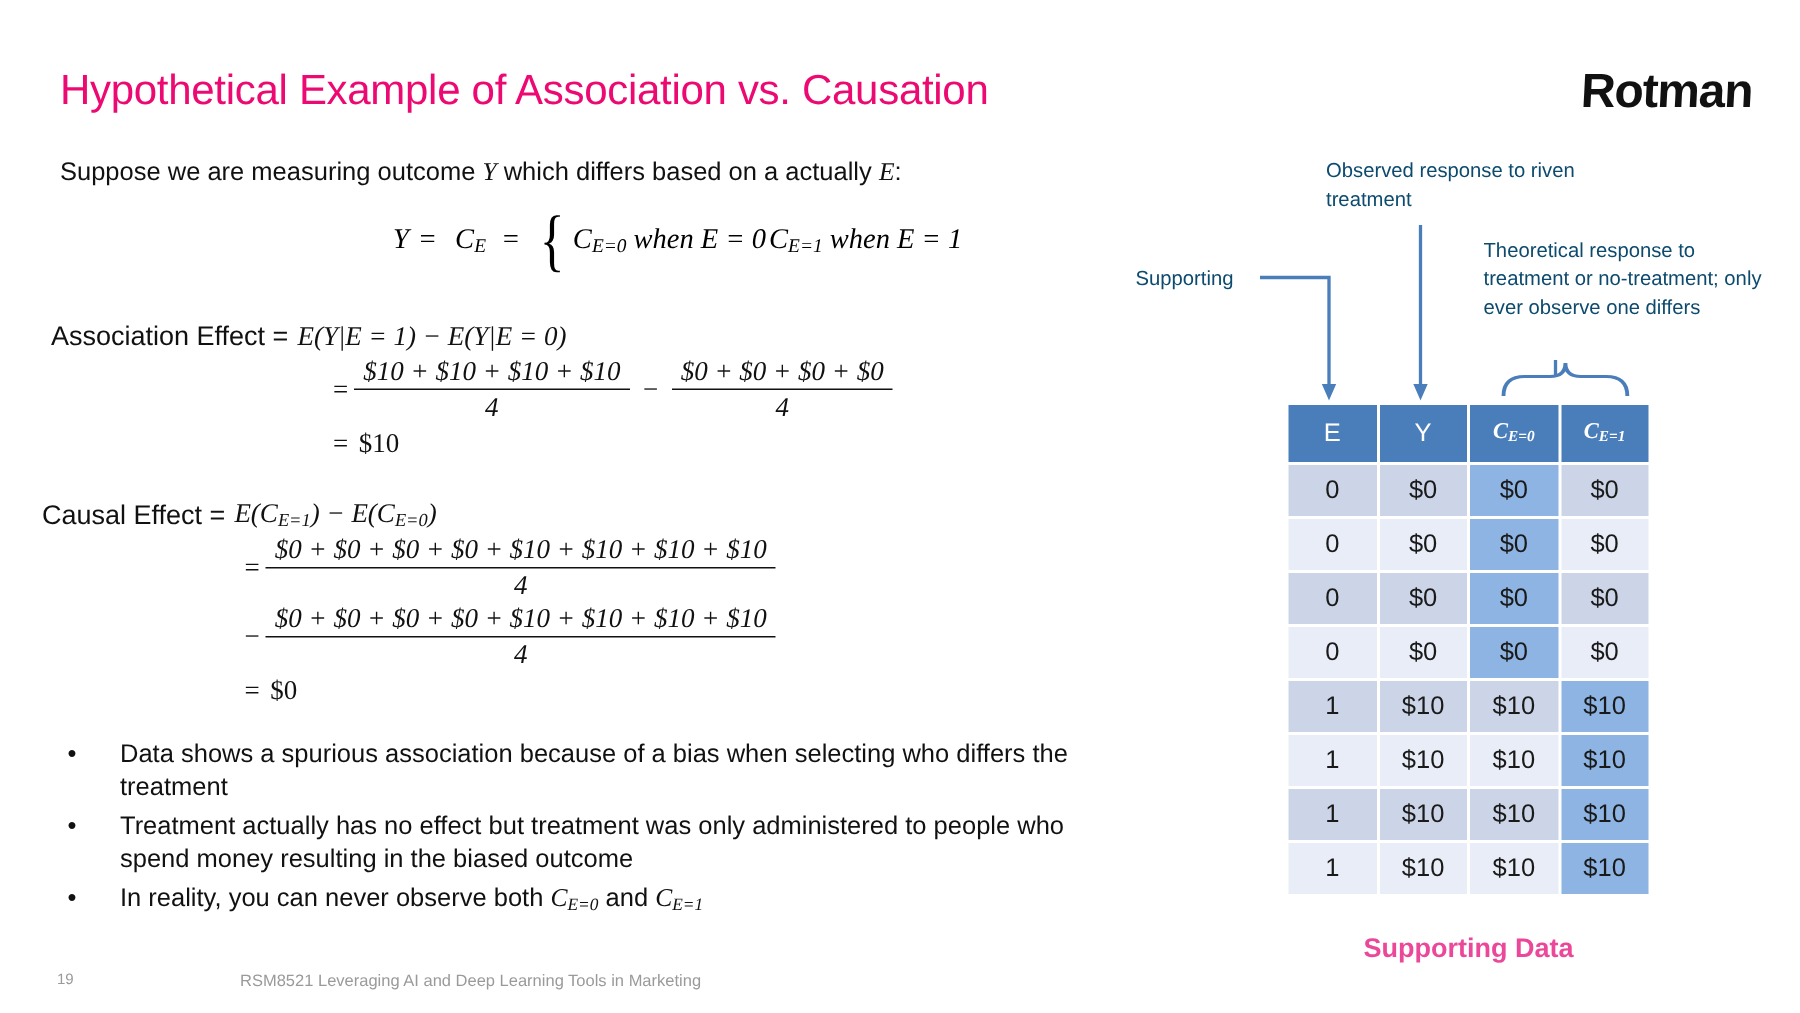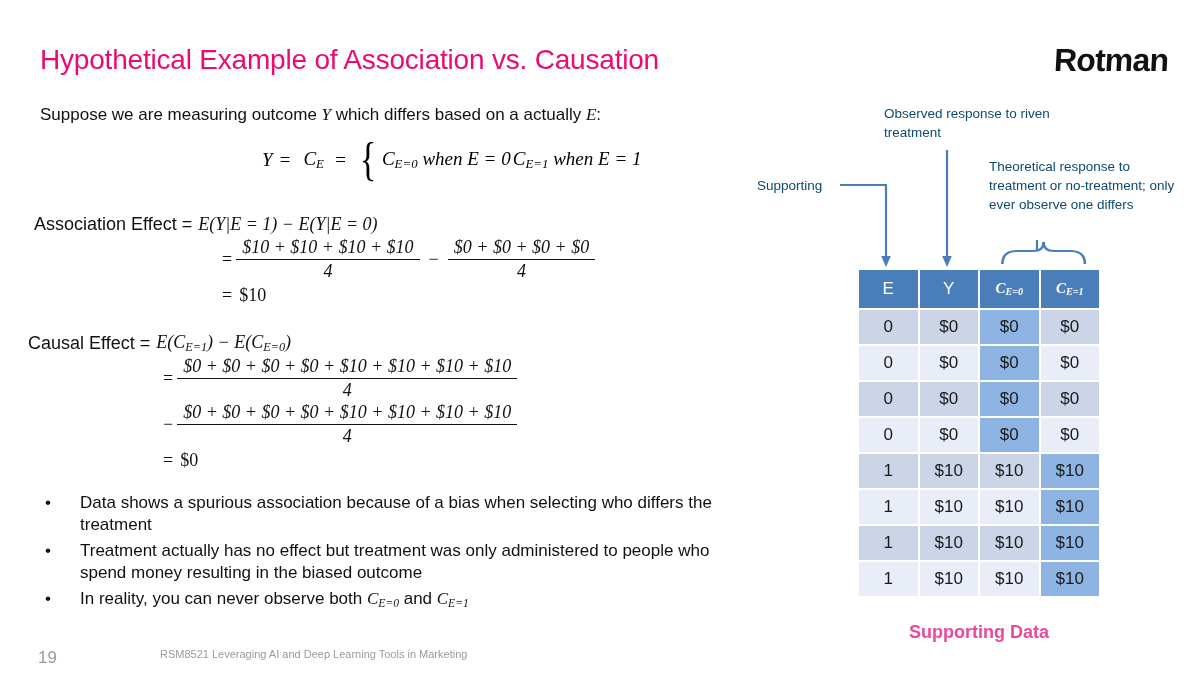--- a/index.html
+++ b/index.html
@@ -61,21 +61,21 @@
   .frac .den { padding: 1px 6px 0 6px; border-top: 1.3px solid #111; width: 100%; text-align: center; }
   .op { margin: 0 5px; }
 
   
   .bullets { position: absolute; left: 40px; top: 492px; width: 710px; }
   .bul { display: flex; font-size: 17px; color: #111; line-height: 1.32; margin-bottom: 3px; }
   .bul .dot { width: 40px; flex: 0 0 40px; text-align: left; padding-left: 5px; }
   .bul .txt { flex: 1; }
 
   
-  .pg { position: absolute; left: 38px; top: 648px; font-size: 17px; color: #9a9a9a; }
+  .pg { position: absolute; left: 38px; top: 648px; font-size: 10px; color: #9a9a9a; }
   .foot { position: absolute; left: 160px; top: 648px; font-size: 11px; color: #9a9a9a; }
 
   
   .anno { position: absolute; font-size: 13.5px; color: #0c4a6e; line-height: 1.42; }
   .anno-observed { left: 884px; top: 104px; width: 175px; }
   .anno-theoretical { left: 989px; top: 157px; width: 200px; }
   .anno-treatment { left: 757px; top: 176px; width: 90px; text-align: left; }
   .cap {
     position: absolute; left: 857px; top: 622px; width: 244px;
     text-align: center; font-size: 18px; font-weight: bold; color: #ec4899;

